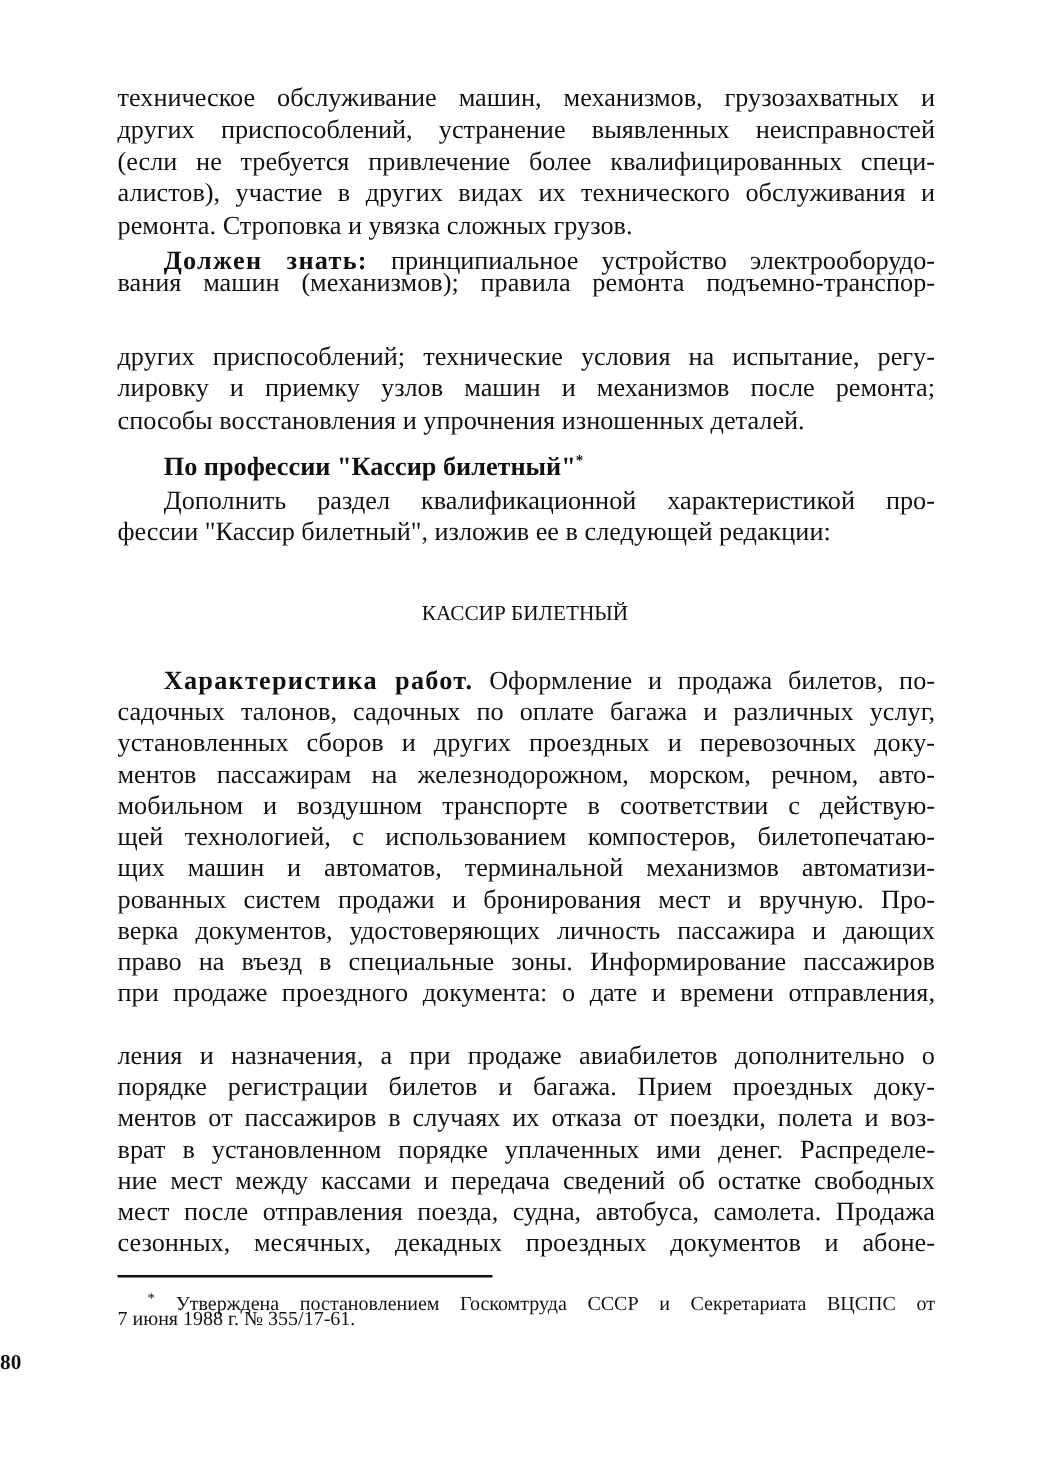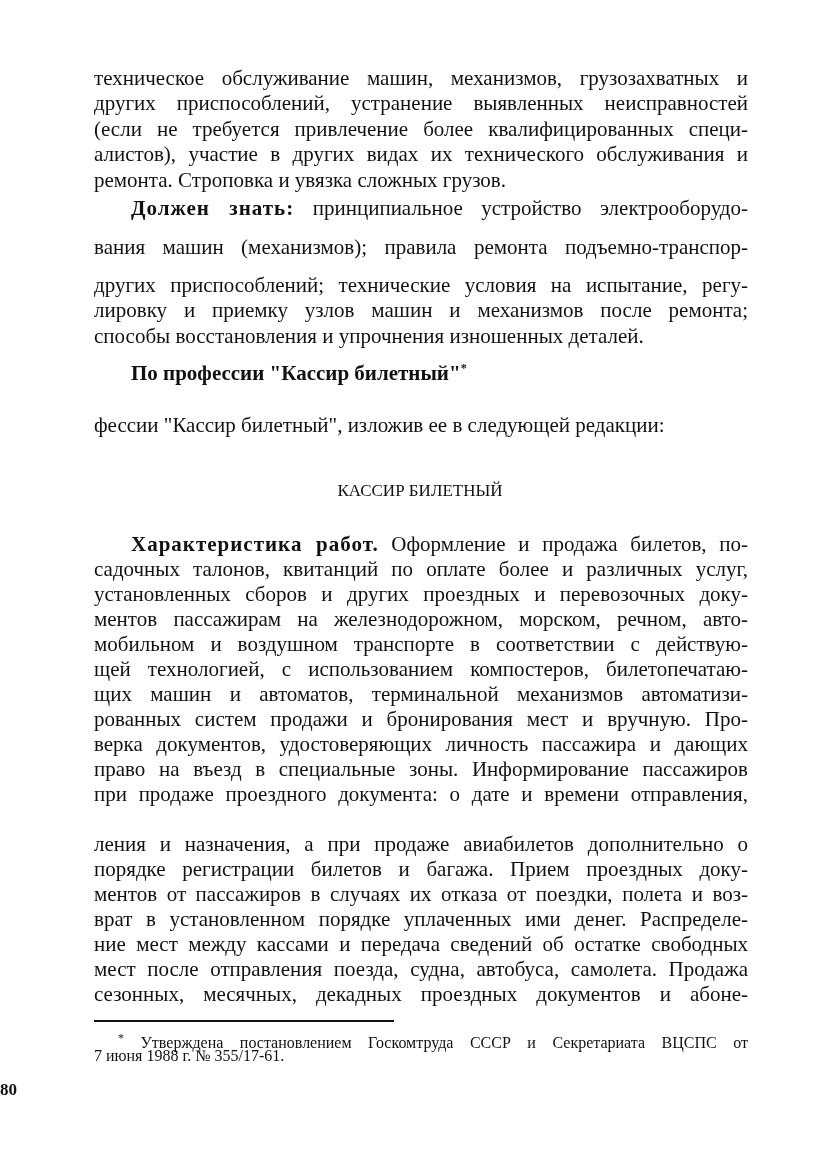--- a/index.html
+++ b/index.html
@@ -91,33 +91,34 @@
 
 <div class="page">
 
   <div class="line" style="top:66px">техническое обслуживание машин, механизмов, грузозахватных и</div>
   <div class="line" style="top:91px">других приспособлений, устранение выявленных неисправностей</div>
   <div class="line" style="top:117px">(если не требуется привлечение более квалифицированных специ-</div>
   <div class="line" style="top:142px">алистов), участие в других видах их технического обслуживания и</div>
   <div class="line last" style="top:168px">ремонта. Строповка и увязка сложных грузов.</div>
 
   <div class="line indent" style="top:196px"><span class="spaced-bold">Должен знать:</span> <span>принципиальное устройство электрообору­до-</span></div>
-  <div class="line" style="top:235px">вания машин (механизмов); правила ремонта подъемно-транспор-</div>
+  <div class="line" style="top:214px">вания машин (механизмов); правила ремонта подъемно-транспор-</div>
   <div class="line" style="top:273px">других приспособлений; технические условия на испытание, регу-</div>
   <div class="line" style="top:298px">лировку и приемку узлов машин и механизмов после ремонта;</div>
   <div class="line last" style="top:324px">способы восстановления и упрочнения изношенных деталей.</div>
 
   <div class="heading" style="top:356px"><span>По профессии "Кассир билетный"</span><sup>*</sup></div>
 
+  <div class="line indent" style="top:388px">Дополнить раздел квалификационной характеристикой про-</div>
   <div class="line last" style="top:413px">фессии "Кассир билетный", изложив ее в следующей редакции:</div>
 
   <div class="center-title" style="top:480px">КАССИР БИЛЕТНЫЙ</div>
 
   <div class="line indent" style="top:532px"><span class="spaced-bold">Характеристика работ.</span> <span>Оформление и продажа билетов, по-</span></div>
-  <div class="line" style="top:557px">садочных талонов, квитанций по оплате более и различных услуг,</div>
+  <div class="line" style="top:557px">садочных талонов, садочных по оплате багажа и различных услуг,</div>
   <div class="line" style="top:607px">ментов пассажирам на железнодорожном, морском, речном, авто-</div>
   <div class="line" style="top:582px">установленных сборов и других проездных и перевозочных доку-</div>
   <div class="line" style="top:632px">мобильном и воздушном транспорте в соответствии с действую-</div>
   <div class="line" style="top:657px">щей технологией, с использованием компостеров, билетопечатаю-</div>
   <div class="line" style="top:682px">щих машин и автоматов, терминальной механизмов автоматизи-</div>
   <div class="line" style="top:707px">рованных систем продажи и бронирования мест и вручную. Про-</div>
   <div class="line" style="top:732px">верка документов, удостоверяющих личность пассажира и дающих</div>
   <div class="line" style="top:757px">право на въезд в специальные зоны. Информирование пассажиров</div>
   <div class="line" style="top:782px">при продаже проездного документа: о дате и времени отправления,</div>
   <div class="line" style="top:832px">ления и назначения, а при продаже авиабилетов дополнительно о</div>

